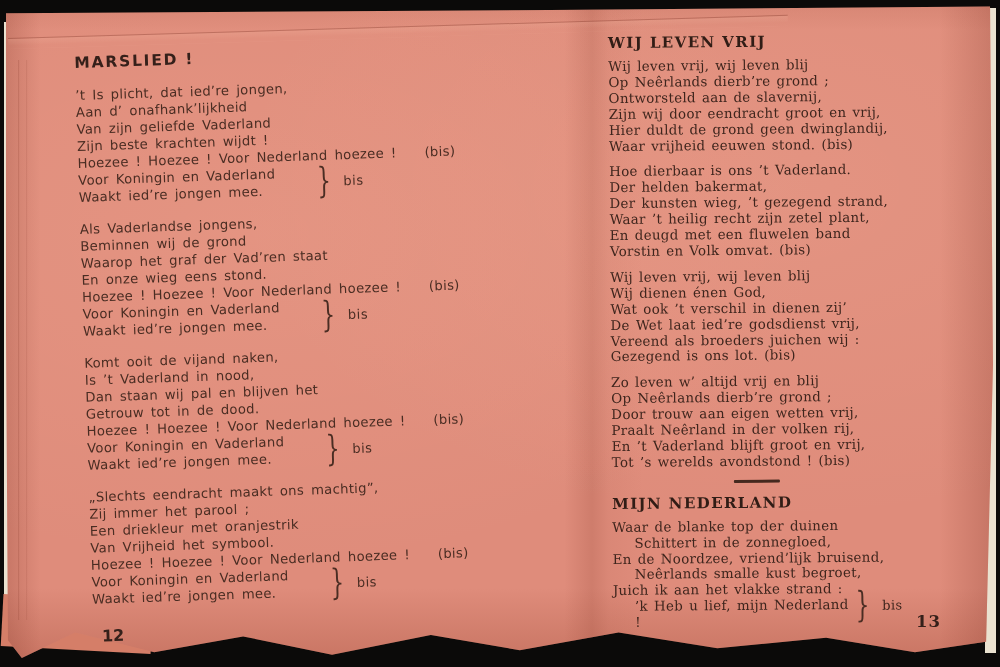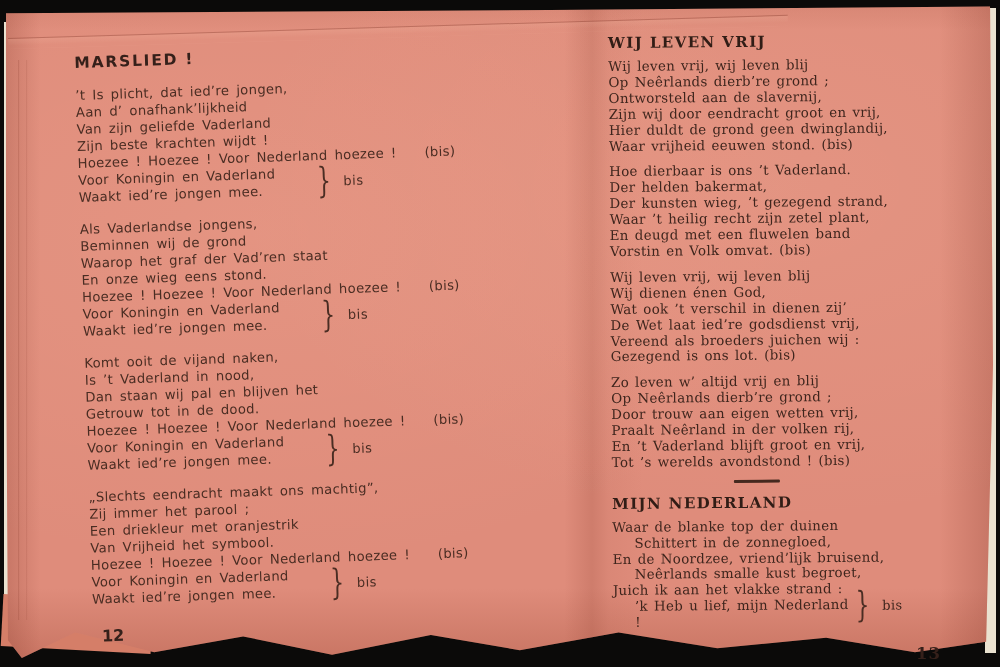--- a/index.html
+++ b/index.html
@@ -56,21 +56,21 @@
     word-spacing:1.5px;white-space:pre-wrap;}
   .page-right-content .verse{margin-bottom:10px;}
   .divider{width:46px;height:3px;background:#45291f;margin:5px 0 11px 122px;
     border-radius:1px;}
   .mn-lines > div:nth-child(even){padding-left:22px;}
   .page-right-content .rlines{width:240px;flex:none;}
   .page-right-content .rlines > div:nth-child(2){padding-left:22px;}
   .pagenum{position:absolute;color:#35201a;}
   .pn-left{left:102px;top:626px;font:bold 16px "DejaVu Sans",sans-serif;
     transform:rotate(-2deg);}
-  .pn-right{left:916px;top:644px;font:bold 16.5px "DejaVu Serif",serif;
+  .pn-right{left:916px;top:612px;font:bold 16.5px "DejaVu Serif",serif;
     letter-spacing:1px;}
 </style>
 </head>
 <body>
 
 <div class="scan">
   <div class="sliver sliver-left"></div>
   <div class="sliver sliver-right"></div>
   <div class="under-page"></div>
   <div class="paper"></div>

